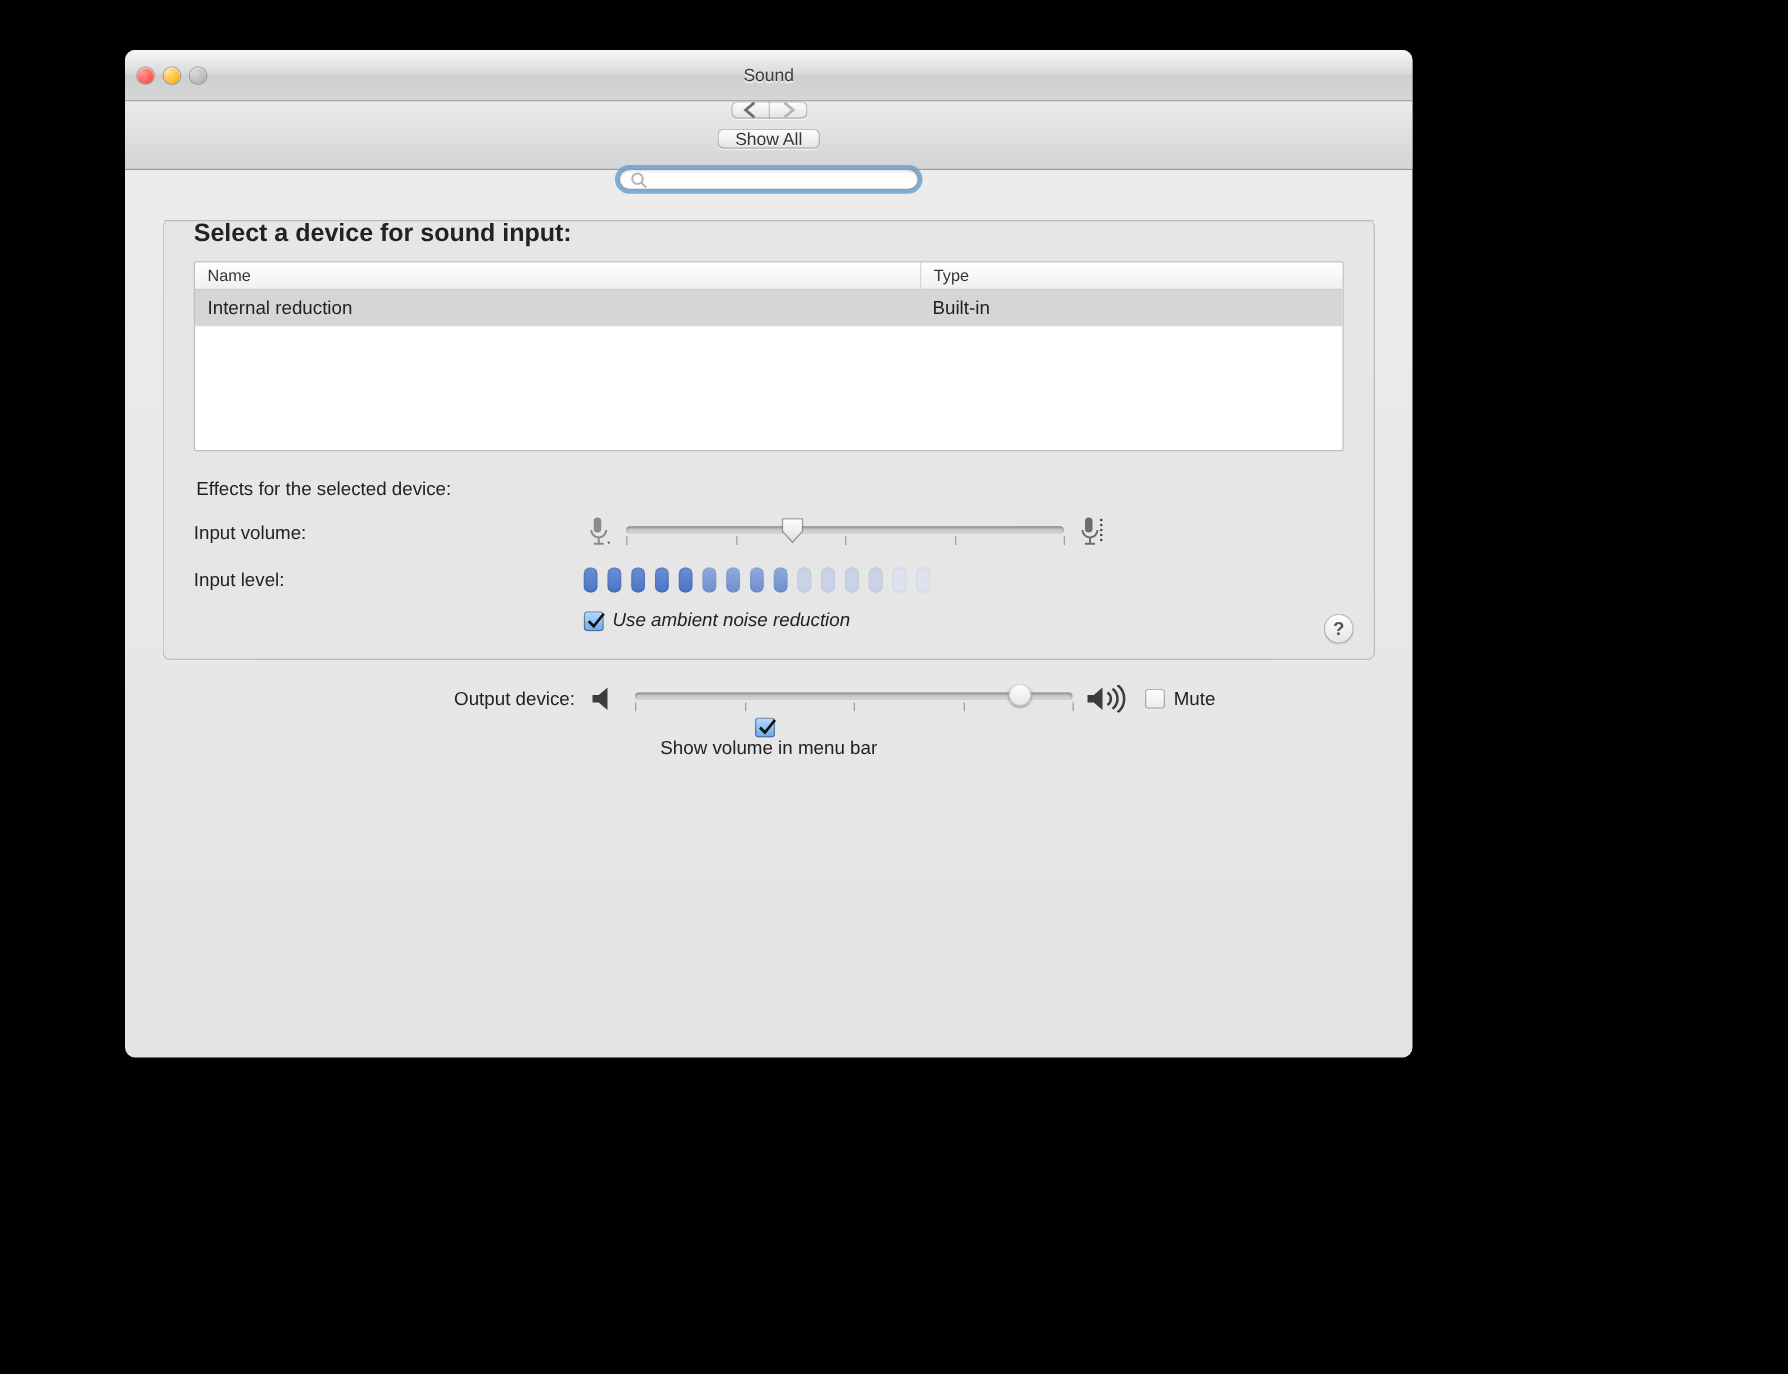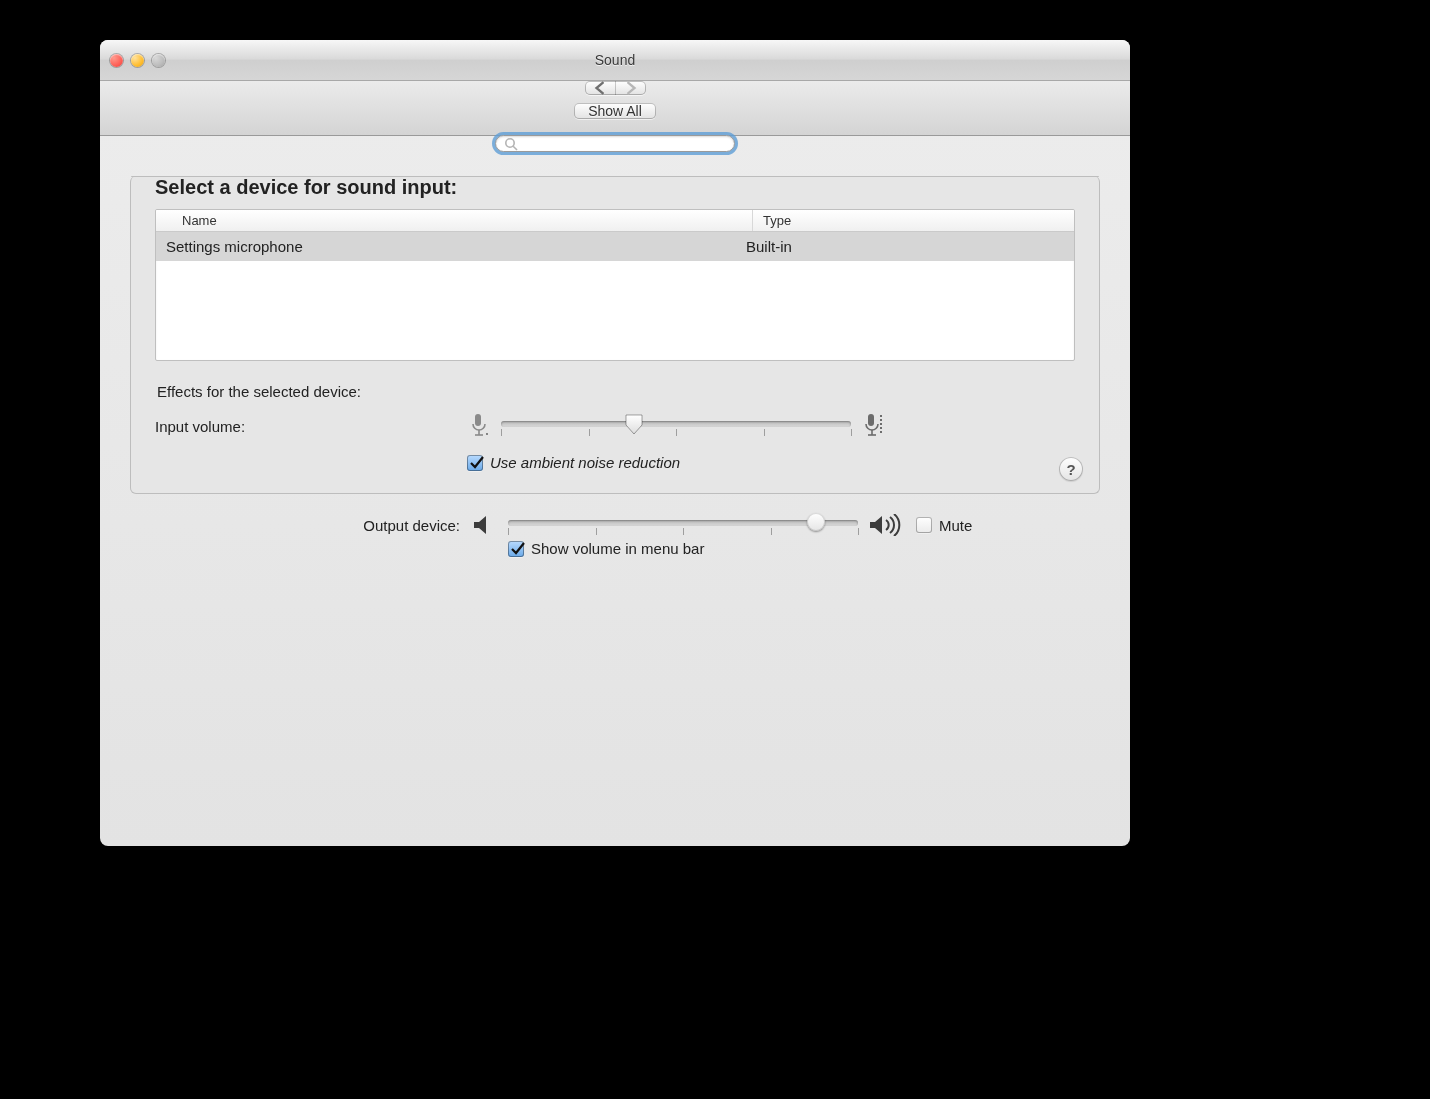--- a/index.html
+++ b/index.html
@@ -185,21 +185,20 @@
     background: #fff;
     height: 150px;
     box-shadow: inset 0 1px 2px rgba(0,0,0,0.08);
   }
   .device-header {
     display: flex;
     font-size: 13px;
     color: #333;
     background: linear-gradient(#ffffff, #f0f0f0);
     border-bottom: 1px solid #cacaca;
-    padding-left: 16px;
   }
   .device-header .col {
     padding: 3px 10px;
     border-right: 1px solid #d8d8d8;
   }
   .device-header .col:last-child { border-right: none; }
   .col.name { width: 560px; }
   .col.type { flex: 1; }
 
   .device-row {
@@ -374,21 +373,21 @@
 
 
       <div class="section-label">Select a device for sound input:</div>
 
       <div class="device-table">
         <div class="device-header">
           <div class="col name">Name</div>
           <div class="col type">Type</div>
         </div>
         <div class="device-row">
-          <div class="col name">Settings microphone</div>
+          <div class="col name">Internal reduction</div>
           <div class="col type">Built-in</div>
         </div>
       </div>
 
       <div class="settings-label">Effects for the selected device:</div>
 
       <div class="form-row">
         <div class="row-label">Input volume:</div>
         <div class="mic-icon">
           <svg viewBox="0 0 24 28">
@@ -430,20 +429,40 @@
             <line x1="7" y1="23" x2="15" y2="23" stroke="#6c6c6c" stroke-width="1.6"></line>
             <circle cx="20" cy="4" r="1" fill="#444"></circle>
             <circle cx="20" cy="8" r="1" fill="#444"></circle>
             <circle cx="20" cy="12" r="1" fill="#444"></circle>
             <circle cx="20" cy="16" r="1" fill="#444"></circle>
             <circle cx="20" cy="20" r="1" fill="#444"></circle>
           </svg>
         </div>
       </div>
 
+      <div class="form-row">
+        <div class="row-label">Input level:</div>
+        <div class="level-meter" id="level-meter">
+            <div class="pill on"></div>
+            <div class="pill on"></div>
+            <div class="pill on"></div>
+            <div class="pill on"></div>
+            <div class="pill on"></div>
+            <div class="pill mid"></div>
+            <div class="pill mid"></div>
+            <div class="pill mid"></div>
+            <div class="pill mid"></div>
+            <div class="pill dim"></div>
+            <div class="pill dim"></div>
+            <div class="pill dim"></div>
+            <div class="pill dim"></div>
+            <div class="pill off"></div>
+            <div class="pill off"></div>
+          </div>
+      </div>
 
       <div class="form-row" style="margin-top:4px;font-style:italic;">
         <div class="row-label"></div>
         <div class="checkbox checked">
           <svg viewBox="0 0 16 16">
               <path d="M3 8 L7 12 L15 2" fill="none" stroke="#111" stroke-width="2.2"></path>
             </svg>
         </div>
         <span class="check-label">Use ambient noise reduction</span>
       </div>
@@ -479,21 +498,21 @@
           <path d="M18 6 a6 6 0 0 1 0 10" fill="none" stroke="#3c3c3c" stroke-width="2"></path>
           <path d="M22 3 a10 10 0 0 1 0 16" fill="none" stroke="#3c3c3c" stroke-width="2"></path>
           <path d="M26 0 a14 14 0 0 1 0 22" fill="none" stroke="#3c3c3c" stroke-width="2"></path>
         </svg>
       </div>
       <div style="width:14px"></div>
       <div class="checkbox unchecked"></div>
       <span class="check-label">Mute</span>
     </div>
 
-    <div class="global-row" style="margin-top:2px;">
+    <div class="global-row" style="margin-top:2px;flex-direction:column;">
       <div class="row-label"></div>
       <div style="width:26px"></div>
       <div style="width:10px"></div>
       <div class="checkbox checked">
         <svg viewBox="0 0 16 16">
             <path d="M3 8 L7 12 L15 2" fill="none" stroke="#111" stroke-width="2.2"></path>
           </svg>
       </div>
       <span class="check-label">Show volume in menu bar</span>
     </div>

